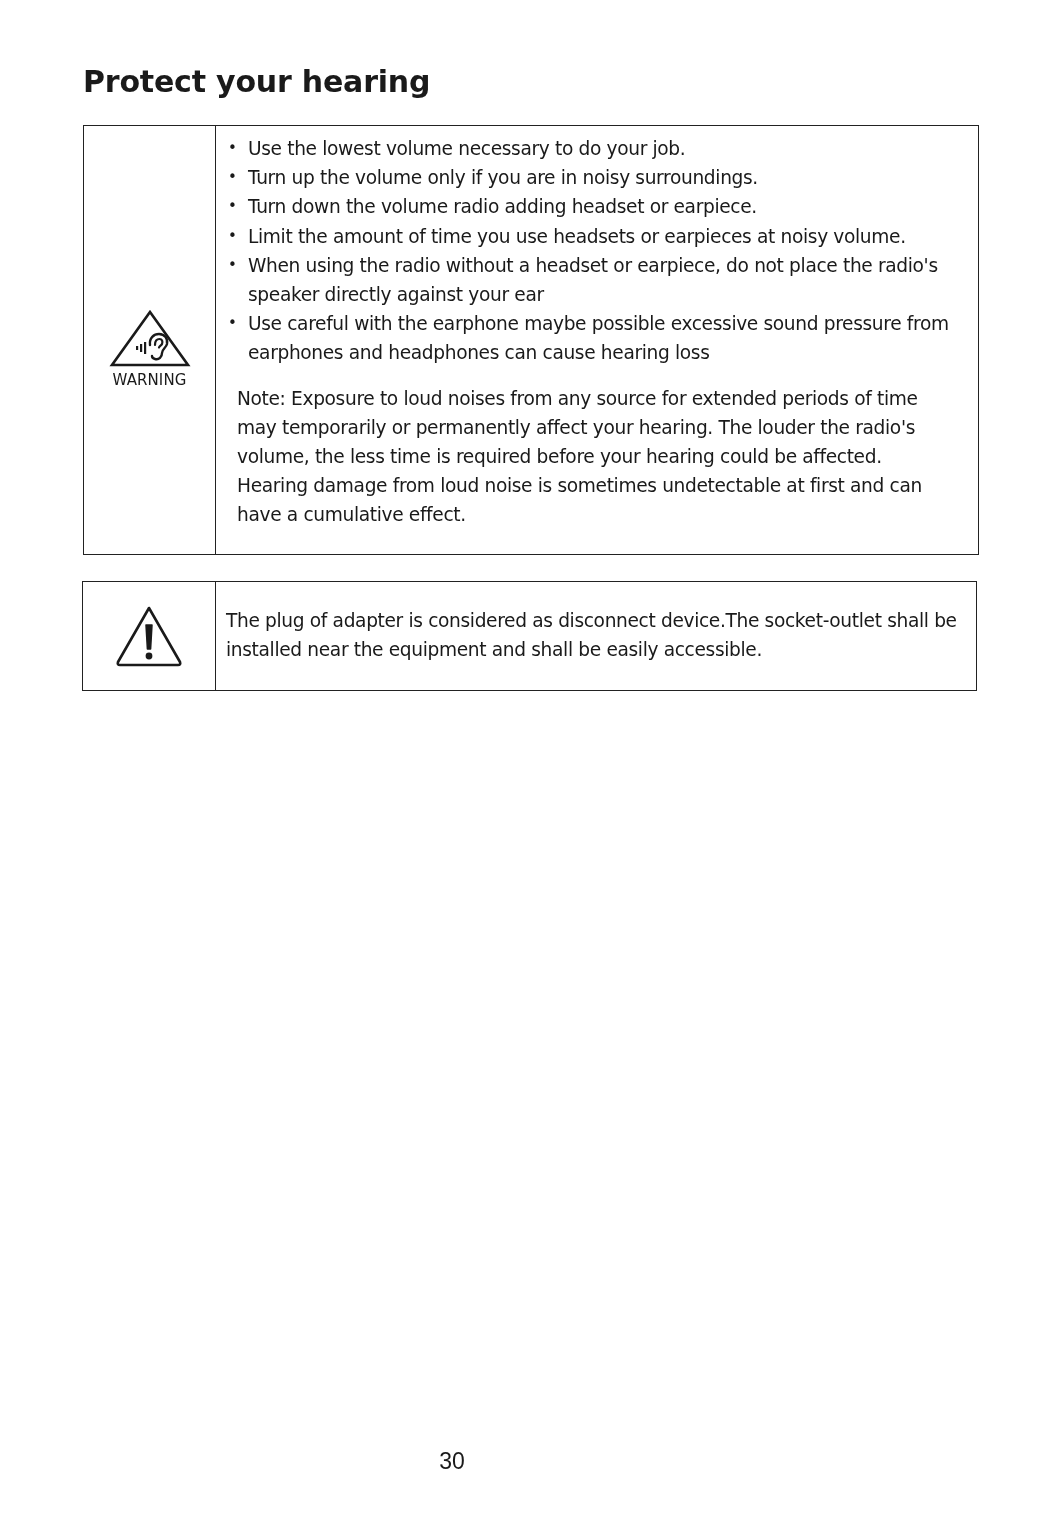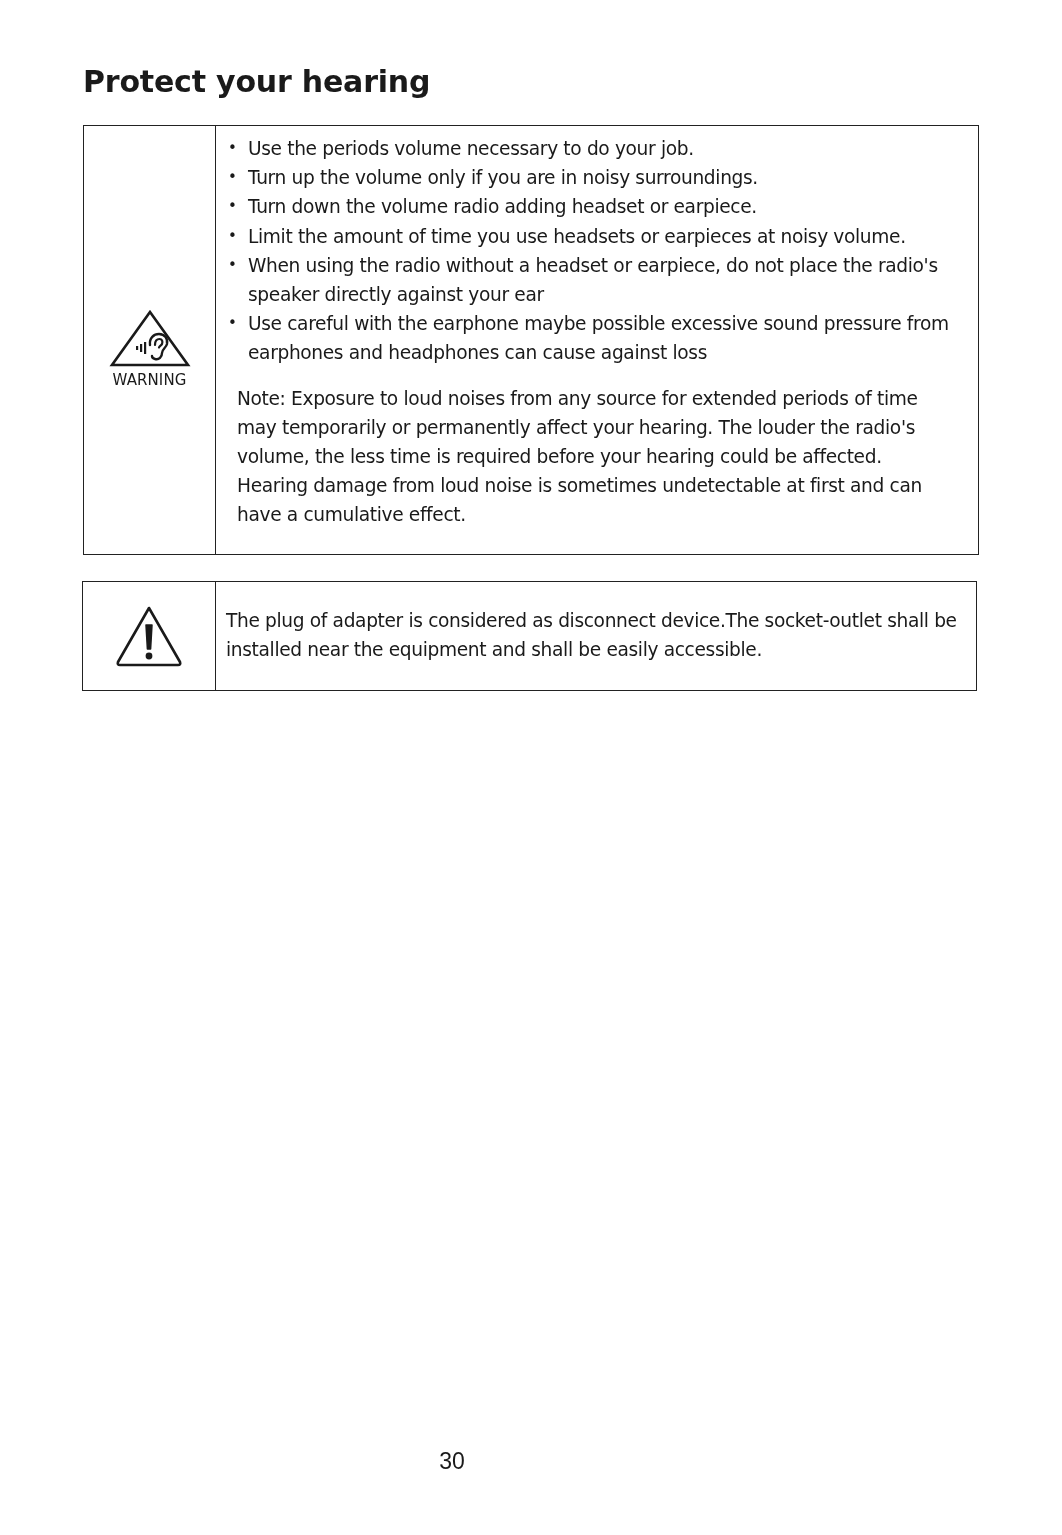--- a/index.html
+++ b/index.html
@@ -128,26 +128,26 @@
           <rect x="35" y="33" width="2.2" height="12" fill="#1a1a1a"></rect>
 
           <path d="M41,36 C40,29 45,25 50,25 C56,25 59,30 58,35 C57,39 53,40 53,44 C53,48 50,51 46,50 C44,49.5 43,48 43,47" fill="none" stroke="#1a1a1a" stroke-width="2.4" stroke-linecap="round"></path>
           <path d="M46,36 C46,32 48,30 50.5,30 C53,30 54,32.5 53,35 C52.4,36.5 50.5,37 50,38.5" fill="none" stroke="#1a1a1a" stroke-width="2.2" stroke-linecap="round"></path>
         </svg>
         <div class="warning-label">WARNING</div>
       </div>
     </td>
     <td class="text-cell">
       <ul class="bullets">
-        <li>Use the periods volume necessary to do your job.</li>
+        <li>Use the lowest volume necessary to do your job.</li>
         <li>Turn up the volume only if you are in noisy surroundings.</li>
         <li>Turn down the volume radio adding headset or earpiece.</li>
         <li>Limit the amount of time you use headsets or earpieces at noisy volume.</li>
         <li>When using the radio without a headset or earpiece, do not place the radio's speaker directly against your ear</li>
-        <li>Use careful with the earphone maybe possible excessive sound pressure from earphones and headphones can cause against loss</li>
+        <li>Use careful with the earphone maybe possible excessive sound pressure from earphones and headphones can cause hearing loss</li>
       </ul>
       <div class="note">
         <p>Note: Exposure to loud noises from any source for extended periods of time may temporarily or permanently affect your hearing. The louder the radio's volume, the less time is required before your hearing could be affected. Hearing damage from loud noise is sometimes undetectable at first and can have a cumulative effect.</p>
       </div>
     </td>
   </tr>
 </tbody>
   </table>
 
 <table class="notice" id="disconnect-table">

